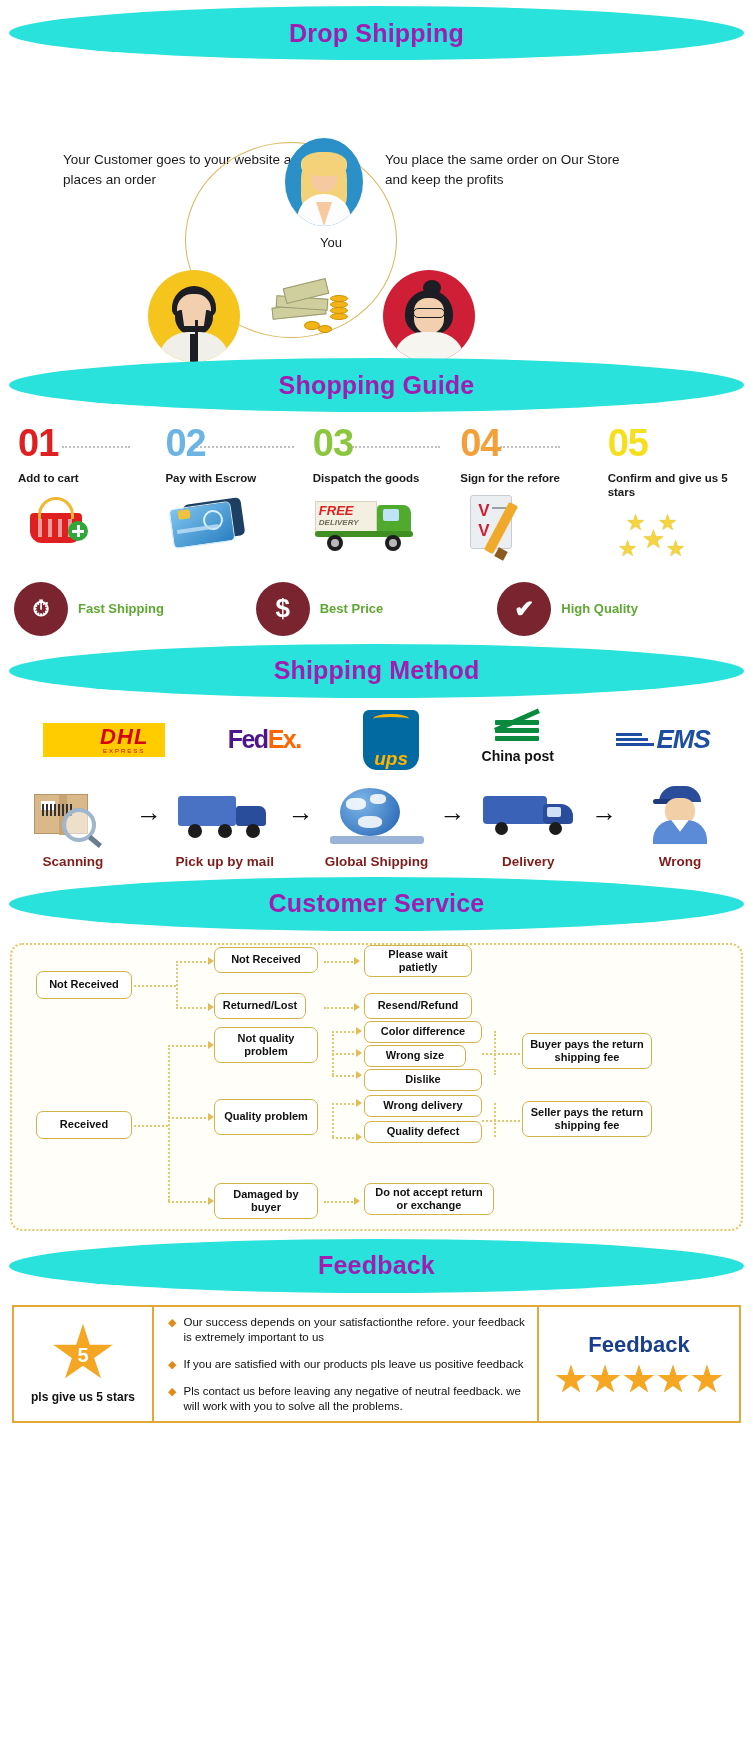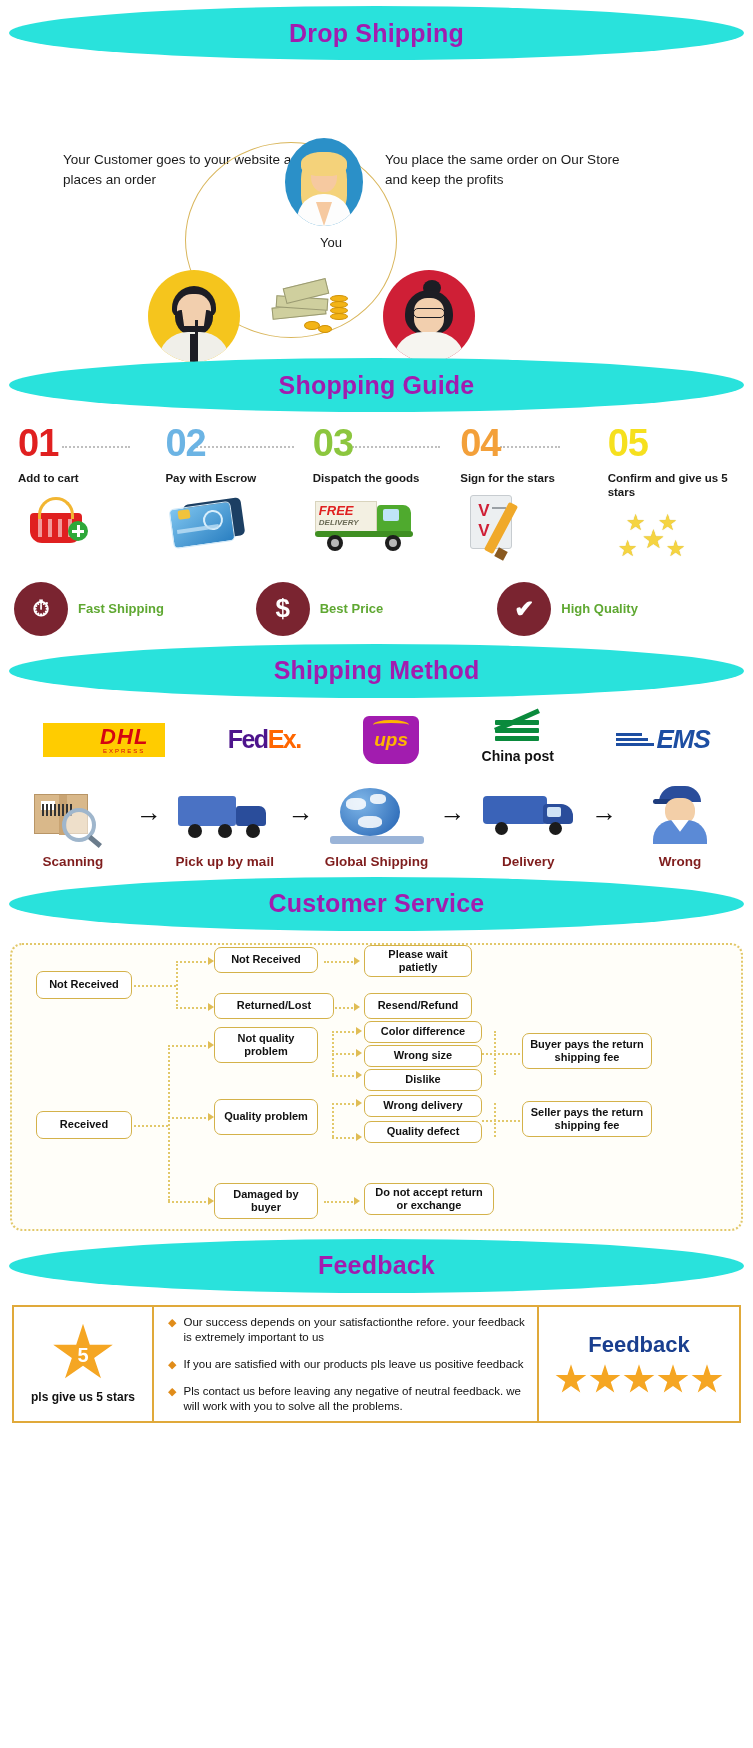--- a/index.html
+++ b/index.html
@@ -148,21 +148,21 @@
   .carrier { display:flex; align-items:center; justify-content:center; }
 
   .logo-dhl { width:122px; height:34px; background:#ffcc00; display:flex; flex-direction:column; align-items:center; justify-content:center; position:relative;padding-left:40px;}
   .logo-dhl .t { color:#d40511; font-size:22px; font-weight:bold; font-style:italic; letter-spacing:1px; line-height:1;}
   .logo-dhl .s { color:#d40511; font-size:6px; letter-spacing:2px; }
 
   .logo-fedex { font-size:25px; font-weight:bold; letter-spacing:-1.5px;}
   .logo-fedex .fed { color:#4d148c; } .logo-fedex .ex { color:#ff6600; }
   .logo-fedex .dot{ color:#ff6600; }
 
-  .logo-ups { width:56px; height:48px; background:#a21caf; border-radius:6px 6px 14px 14px; display:flex; align-items:center; justify-content:center; position:relative;}
+  .logo-ups { width:56px; height:60px; background:#0369a1; border-radius:6px 6px 14px 14px; display:flex; align-items:flex-end; justify-content:center; position:relative;}
   .logo-ups .t { color:#ffb500; font-size:19px; font-weight:bold; font-style:italic;}
   .logo-ups .shield{ position:absolute; top:4px; left:10px; width:36px; height:10px; border-top:3px solid #ffb500; border-radius:50% 50% 0 0;}
 
   .logo-chinapost { display:flex; flex-direction:column; align-items:center; }
   .cp-mark { width:54px; height:30px; position:relative; }
   .cp-bar { position:absolute; left:4px; height:5px; background:#0a8a3c; border-radius:1px;}
   .cp-slash{ position:absolute; left:2px; top:2px; width:48px; height:5px; background:#0a8a3c; transform:rotate(-24deg);}
   .cp-text{ font-size:14px; font-weight:bold; color:#111; margin-top:2px;}
 
   .logo-ems { display:flex; align-items:center; gap:2px;}
@@ -355,21 +355,21 @@
             </div>
             <div class="wh" style="left:70px">
               <i></i>
             </div>
         </div>
       </div>
     </div>
 
     <div class="step">
       <div class="step-num" style="color:#f3a03a">04</div>
-      <div class="step-label">Sign for the stars</div>
+      <div class="step-label">Sign for the refore</div>
       <div class="step-icon">
         <div class="ic-doc">
           <div class="sheet"></div>
           <div class="v1">V</div>
             <div class="line" style="top:12px;"></div>
           <div class="v2">V</div>
           <div class="pencil"></div>
             <div class="tip"></div>
         </div>
       </div>
@@ -577,29 +577,29 @@
     <div class="connv" style="left:482px; top:158px; height:34px;"></div>
     <div class="conn" style="left:470px; top:175px; width:42px;"></div>
 
     <div class="conn" style="left:312px; top:256px; width:32px;"></div>
     <div class="arrowhead" style="left:342px; top:252px;"></div>
 
     <div class="node" style="left:24px; top:26px; width:96px; height:28px;">Not Received</div>
     <div class="node" style="left:24px; top:166px; width:96px; height:28px;">Received</div>
 
     <div class="node" style="left:202px; top:2px; width:104px; height:26px;">Not Received</div>
-    <div class="node" style="left:202px; top:48px; width:120px; height:26px;">Returned/Lost</div>
+    <div class="node" style="left:202px; top:48px; width:92px; height:26px;">Returned/Lost</div>
     <div class="node" style="left:202px; top:82px; width:104px; height:36px;">Not quality problem</div>
     <div class="node" style="left:202px; top:154px; width:104px; height:36px;">Quality problem</div>
     <div class="node" style="left:202px; top:238px; width:104px; height:36px;">Damaged by buyer</div>
 
     <div class="node" style="left:352px; top:0px; width:108px; height:32px;">Please wait patietly</div>
     <div class="node" style="left:352px; top:48px; width:108px; height:26px;">Resend/Refund</div>
     <div class="node" style="left:352px; top:76px; width:118px; height:22px;">Color difference</div>
-    <div class="node" style="left:352px; top:100px; width:118px; height:22px;">Wrong size</div>
+    <div class="node" style="left:352px; top:100px; width:102px; height:22px;">Wrong size</div>
     <div class="node" style="left:352px; top:124px; width:118px; height:22px;">Dislike</div>
     <div class="node" style="left:352px; top:150px; width:118px; height:22px;">Wrong delivery</div>
     <div class="node" style="left:352px; top:176px; width:118px; height:22px;">Quality defect</div>
     <div class="node" style="left:352px; top:238px; width:130px; height:32px;">Do not accept return or exchange</div>
 
     <div class="node" style="left:510px; top:88px; width:130px; height:36px;">Buyer pays the return shipping fee</div>
     <div class="node" style="left:510px; top:156px; width:130px; height:36px;">Seller pays the return shipping fee</div>
   </div>
 </section>
 

